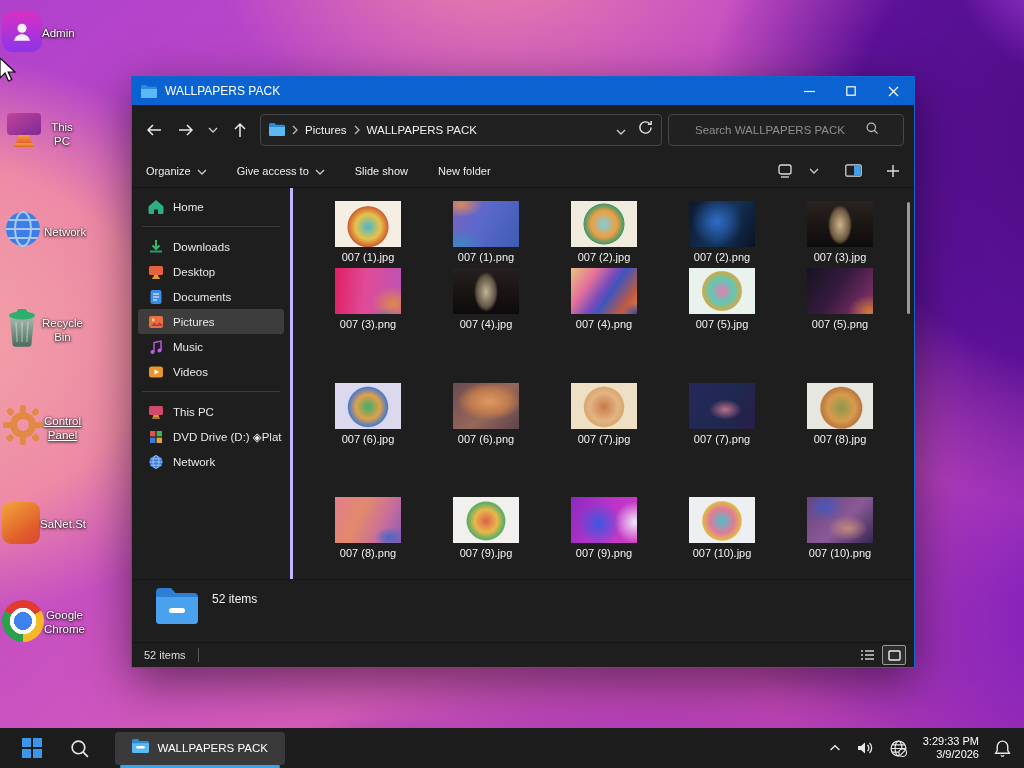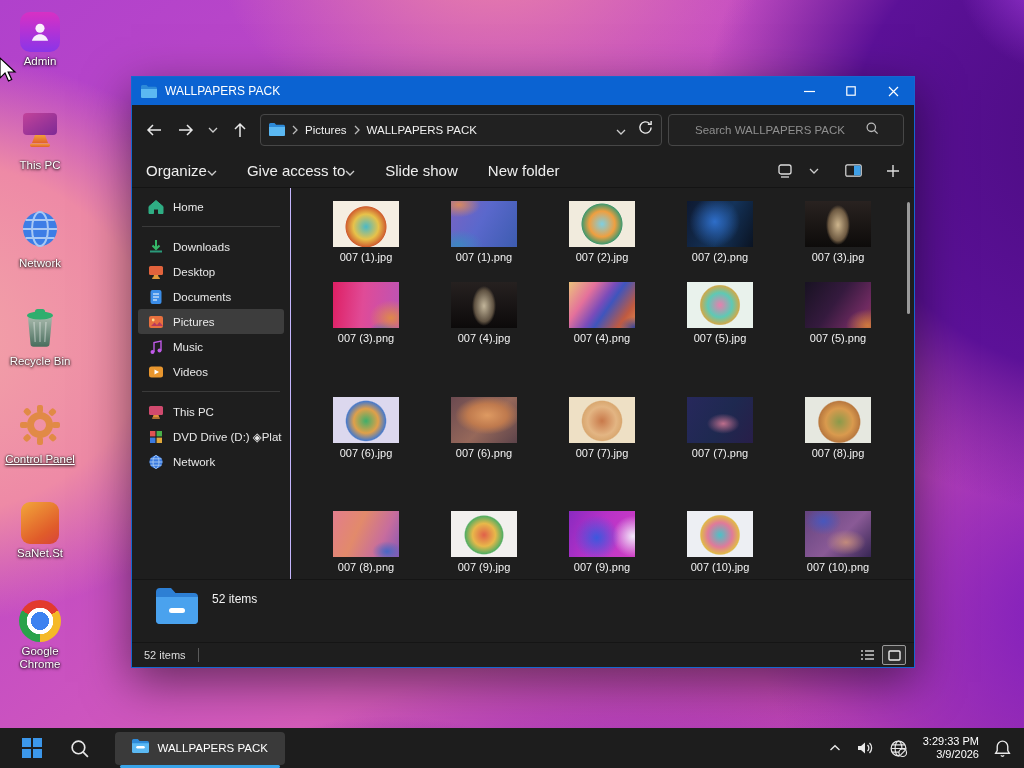--- a/index.html
+++ b/index.html
@@ -11,21 +11,21 @@
       radial-gradient(ellipse 40% 40% at 48% -8%, #ef86a6 0%, rgba(239,134,166,0) 68%),
       radial-gradient(ellipse 50% 52% at -8% 44%, #f3a6a8 0%, #ee8aa6 45%, rgba(238,138,166,0) 72%),
       radial-gradient(ellipse 16% 22% at 103% -4%, #a03ad8 0%, rgba(160,58,216,0) 60%),
       radial-gradient(ellipse 55% 68% at 108% 18%, #4c0c82 0%, #5c1198 45%, rgba(92,17,152,0) 72%),
       radial-gradient(ellipse 46% 52% at 106% 80%, #7d1dbd 0%, rgba(125,29,189,0) 70%),
       radial-gradient(ellipse 34% 28% at 38% 110%, #5e1588 0%, rgba(94,21,136,0) 60%),
       radial-gradient(ellipse 58% 42% at 58% 112%, #8a22b8 0%, rgba(138,34,184,0) 62%),
       linear-gradient(140deg, #b041cc 0%, #c34cc4 35%, #d55cba 60%, #c247b4 85%, #a936ae 100%);}
   
   .dicons{position:absolute;left:2px;top:0;width:76px;}
-  .dicon{position:absolute;left:0;width:76px;display:flex;flex-direction:column;align-items:center;cursor:default;}
+  .dicon{position:absolute;left:0;width:76px;display:flex;flex-direction:row;align-items:center;cursor:default;}
   .dicon .dlabel{margin-top:3px;font-size:11.5px;line-height:1.15;text-align:center;color:#fff;
     text-shadow:0 1px 3px rgba(0,0,0,.95),0 0 2px rgba(0,0,0,.8);}
   .ico-user{width:40px;height:40px;border-radius:10px;background:linear-gradient(180deg,#d830c4 0%,#8a35e8 100%);
     display:flex;align-items:center;justify-content:center;}
   .ico-sanet{width:38px;height:42px;border-radius:9px;background:linear-gradient(145deg,#f2a63a,#e05c2a 70%,#d8443a);}
   .ico-chrome{width:42px;height:42px;border-radius:50%;
     background:radial-gradient(circle,#3e82f0 0 9px,#fff 9px 13px,rgba(0,0,0,0) 13.5px),
     conic-gradient(from 60deg,#f5b928 0 120deg,#2aa24a 120deg 240deg,#e23a2e 240deg 360deg);}
   .cursor{position:absolute;left:-3px;top:57px;z-index:50;}
   
@@ -41,34 +41,34 @@
     display:flex;align-items:center;padding:0 6px 0 8px;min-width:0;}
   .crumb-sep{display:flex;align-items:center;margin:0 6px;}
   .crumb{font-size:11.5px;color:#f0f0f0;white-space:nowrap;}
   .ab-right{margin-left:auto;display:flex;align-items:center;gap:12px;padding-right:2px;}
   .searchbox{width:186px;height:30px;border:1px solid #474747;border-radius:4px;background:#212121;
     display:flex;align-items:center;padding:0 24px;flex:0 0 auto;}
   .searchbox input{flex:1;min-width:0;background:transparent;border:none;outline:none;color:#ddd;
     font-size:11.5px;font-family:"Liberation Sans",sans-serif;}
   .searchbox input::placeholder{color:#8f8f8f;}
   .toolbar{height:33px;display:flex;align-items:center;padding:0 14px;border-bottom:1px solid #141414;flex:0 0 auto;}
-  .tb-item{display:flex;align-items:center;font-size:15px;color:#eee;margin-right:30px;cursor:default;}
+  .tb-item{display:flex;align-items:center;gap:6px;font-size:11px;color:#eee;margin-right:30px;cursor:default;}
   .tb-right{margin-left:auto;display:flex;align-items:center;gap:16px;}
   .tb-ico{display:flex;align-items:center;justify-content:center;}
   
   .winbody{flex:1;display:flex;position:relative;min-height:0;}
-  .sidebar{width:158px;flex:0 0 auto;padding-top:6px;border-right:1px solid #c4b5fd;}
+  .sidebar{width:158px;flex:0 0 auto;padding-top:6px;border-right:3px solid #c4b5fd;}
   .sb-item{height:25px;margin:0 6px;padding-left:10px;display:flex;align-items:center;gap:9px;border-radius:3px;
     font-size:11.5px;color:#e8e8e8;white-space:nowrap;overflow:hidden;}
   .sb-item.selected{background:#3d3d3d;}
   .sb-ico{width:16px;height:16px;display:flex;align-items:center;justify-content:center;flex:0 0 auto;}
   .sb-divider{height:1px;background:#3a3a3a;margin:7px 10px;}
   .files{flex:1;padding:13px 0 0 16px;position:relative;min-width:0;}
   .file-row{display:flex;}
-  .file-row:nth-child(1){margin-bottom:19px;}
+  .file-row:nth-child(1){margin-bottom:5px;}
   .file-row:nth-child(2){margin-bottom:53px;}
   .file-row:nth-child(3){margin-bottom:52px;}
   .file-item{width:118px;display:flex;flex-direction:column;align-items:center;}
   .thumb{width:66px;height:46px;margin-bottom:4px;}
   .file-label{font-size:11px;color:#f2f2f2;white-space:nowrap;}
   .scroll-thumb{position:absolute;right:4px;top:14px;width:3px;height:112px;background:#9a9a9a;border-radius:2px;}
   
   .details{height:56px;border-top:1px solid #151515;display:flex;align-items:flex-start;padding:6px 0 0 22px;flex:0 0 auto;}
   .details .dcount{font-size:12px;margin:6px 0 0 12px;color:#f2f2f2;}
   .statusbar{height:24px;border-top:1px solid #151515;display:flex;align-items:center;padding:0 8px 0 12px;flex:0 0 auto;}

